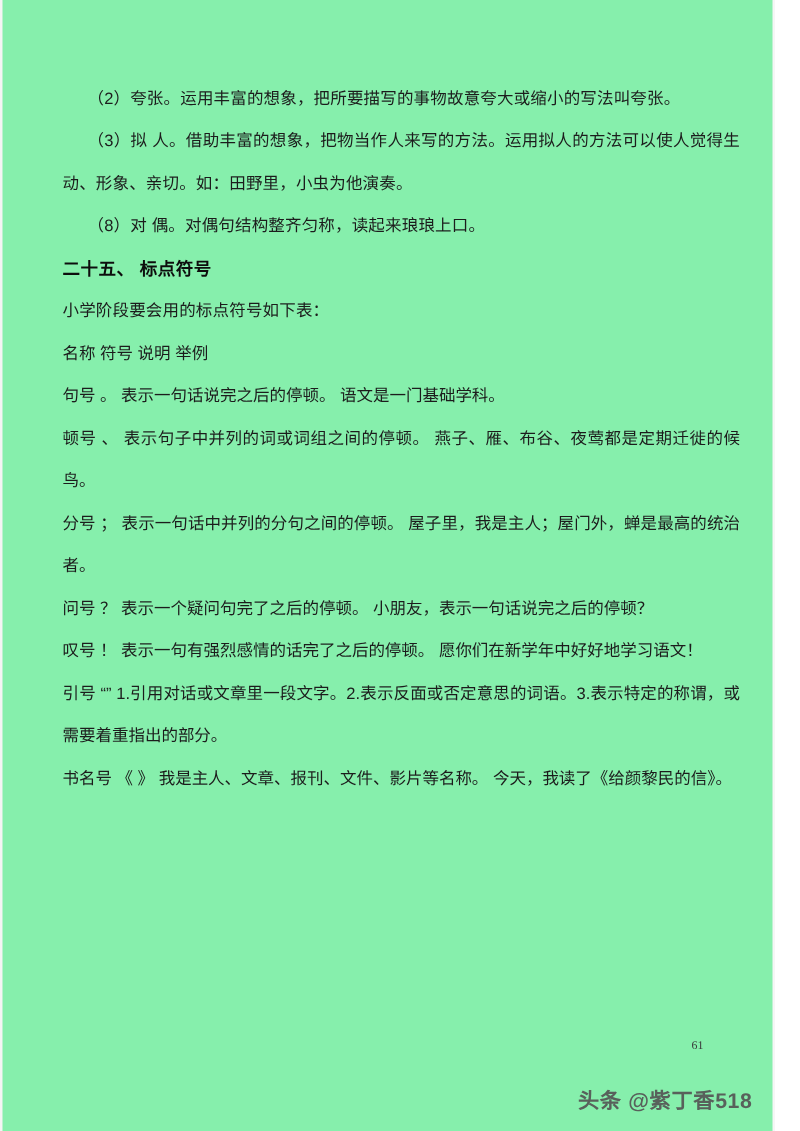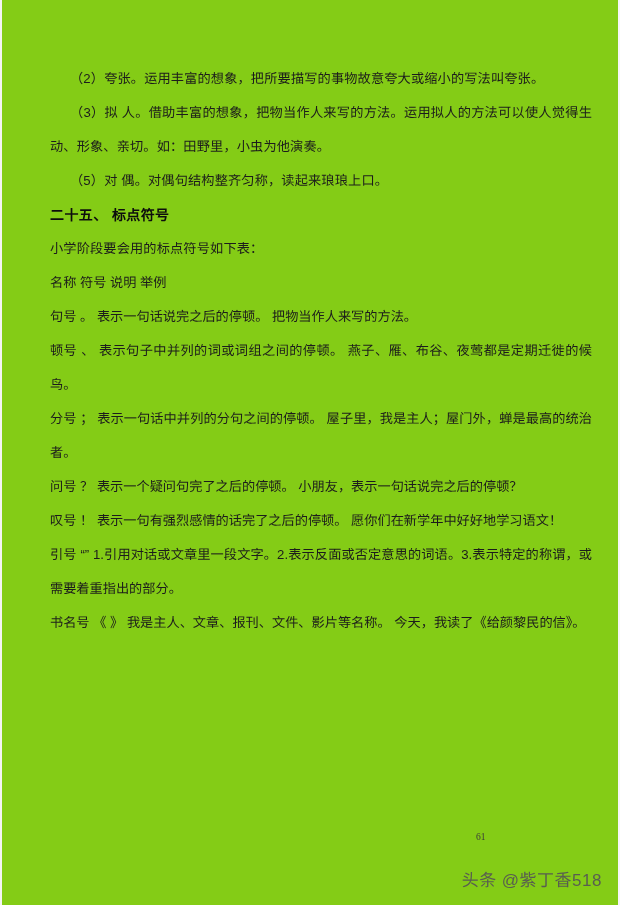--- a/index.html
+++ b/index.html
@@ -14,21 +14,21 @@
     overflow: hidden;
     font-family: "Liberation Sans", "DejaVu Sans", sans-serif;
     color: #1a1a1a;
     -webkit-font-smoothing: antialiased;
   }
 
   .page {
     position: relative;
     width: 620px;
     height: 905px;
-    background: #84cc16;
+    background: #86efac;
     box-sizing: border-box;
   }
 
   .page-edge-left {
     position: absolute;
     left: 0;
     top: 0;
     width: 2px;
     height: 905px;
     background: #f4f4f4;
@@ -90,21 +90,21 @@
     text-align: justify;
     text-justify: inter-ideograph;
   }
 
   
   .page-number {
     position: absolute;
     left: 0;
     top: 832px;
     width: 640px;
-    text-align: left;
+    text-align: center;
     padding-right: 0;
     font-size: 9.5px;
     color: #3a3a3a;
     font-family: "Liberation Serif", "DejaVu Serif", serif;
   }
   .page-number .num {
     display: inline-block;
     margin-left: 476px;
   }
 
@@ -112,46 +112,46 @@
     position: absolute;
     right: 18px;
     top: 866px;
     font-size: 17px;
     color: #555555;
     letter-spacing: 0.5px;
     opacity: 0.92;
     font-family: "Liberation Sans", "DejaVu Sans", sans-serif;
     white-space: nowrap;
   }
-  .watermark .wm-brand { font-weight: normal; }
+  .watermark .wm-brand { font-weight: bold; }
 </style>
 </head>
 <body>
 
 <div class="page">
 
   <div class="page-edge-left"></div>
   <div class="page-edge-right"></div>
 
   <div class="content">
 
     <p class="para indent">（2）夸张。运用丰富的想象，把所要描写的事物故意夸大或缩小的写法叫夸张。</p>
 
     <p class="para indent">（3）拟 人。借助丰富的想象，把物当作人来写的方法。运用拟人的方法可以使人觉得生动、形象、亲切。如：田野里，小虫为他演奏。</p>
 
 
-    <p class="para indent">（5）对 偶。对偶句结构整齐匀称，读起来琅琅上口。</p>
+    <p class="para indent">（8）对 偶。对偶句结构整齐匀称，读起来琅琅上口。</p>
 
     <h2 class="heading">二十五、 标点符号</h2>
 
     <p class="para flush">小学阶段要会用的标点符号如下表：</p>
 
     <p class="table-head">名称 符号 说明 举例</p>
 
-    <p class="entry">句号 。 表示一句话说完之后的停顿。 把物当作人来写的方法。</p>
+    <p class="entry">句号 。 表示一句话说完之后的停顿。 语文是一门基础学科。</p>
 
 
     <p class="entry">顿号 、 表示句子中并列的词或词组之间的停顿。 燕子、雁、布谷、夜莺都是定期迁徙的候鸟。</p>
 
     <p class="entry">分号 ； 表示一句话中并列的分句之间的停顿。 屋子里，我是主人；屋门外，蝉是最高的统治者。</p>
 
 
     <p class="entry">问号 ？ 表示一个疑问句完了之后的停顿。 小朋友，表示一句话说完之后的停顿？</p>
 
     <p class="entry">叹号 ！ 表示一句有强烈感情的话完了之后的停顿。 愿你们在新学年中好好地学习语文！</p>

